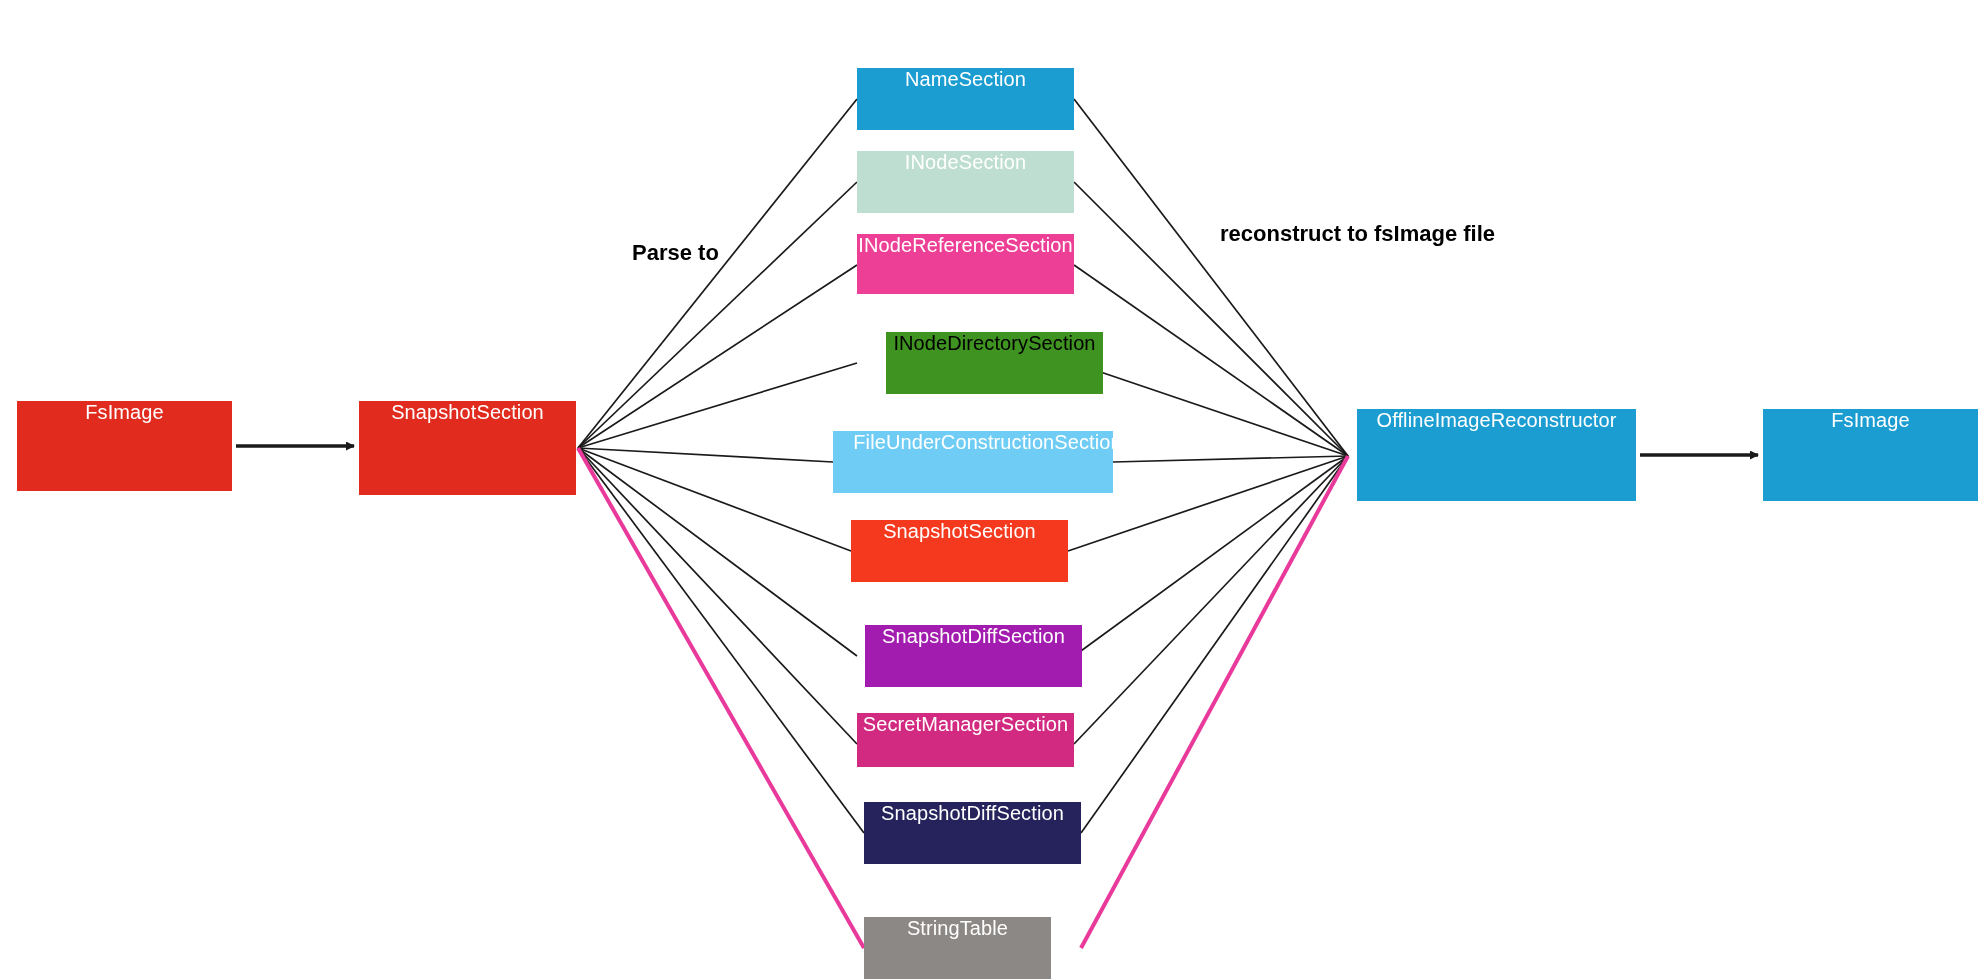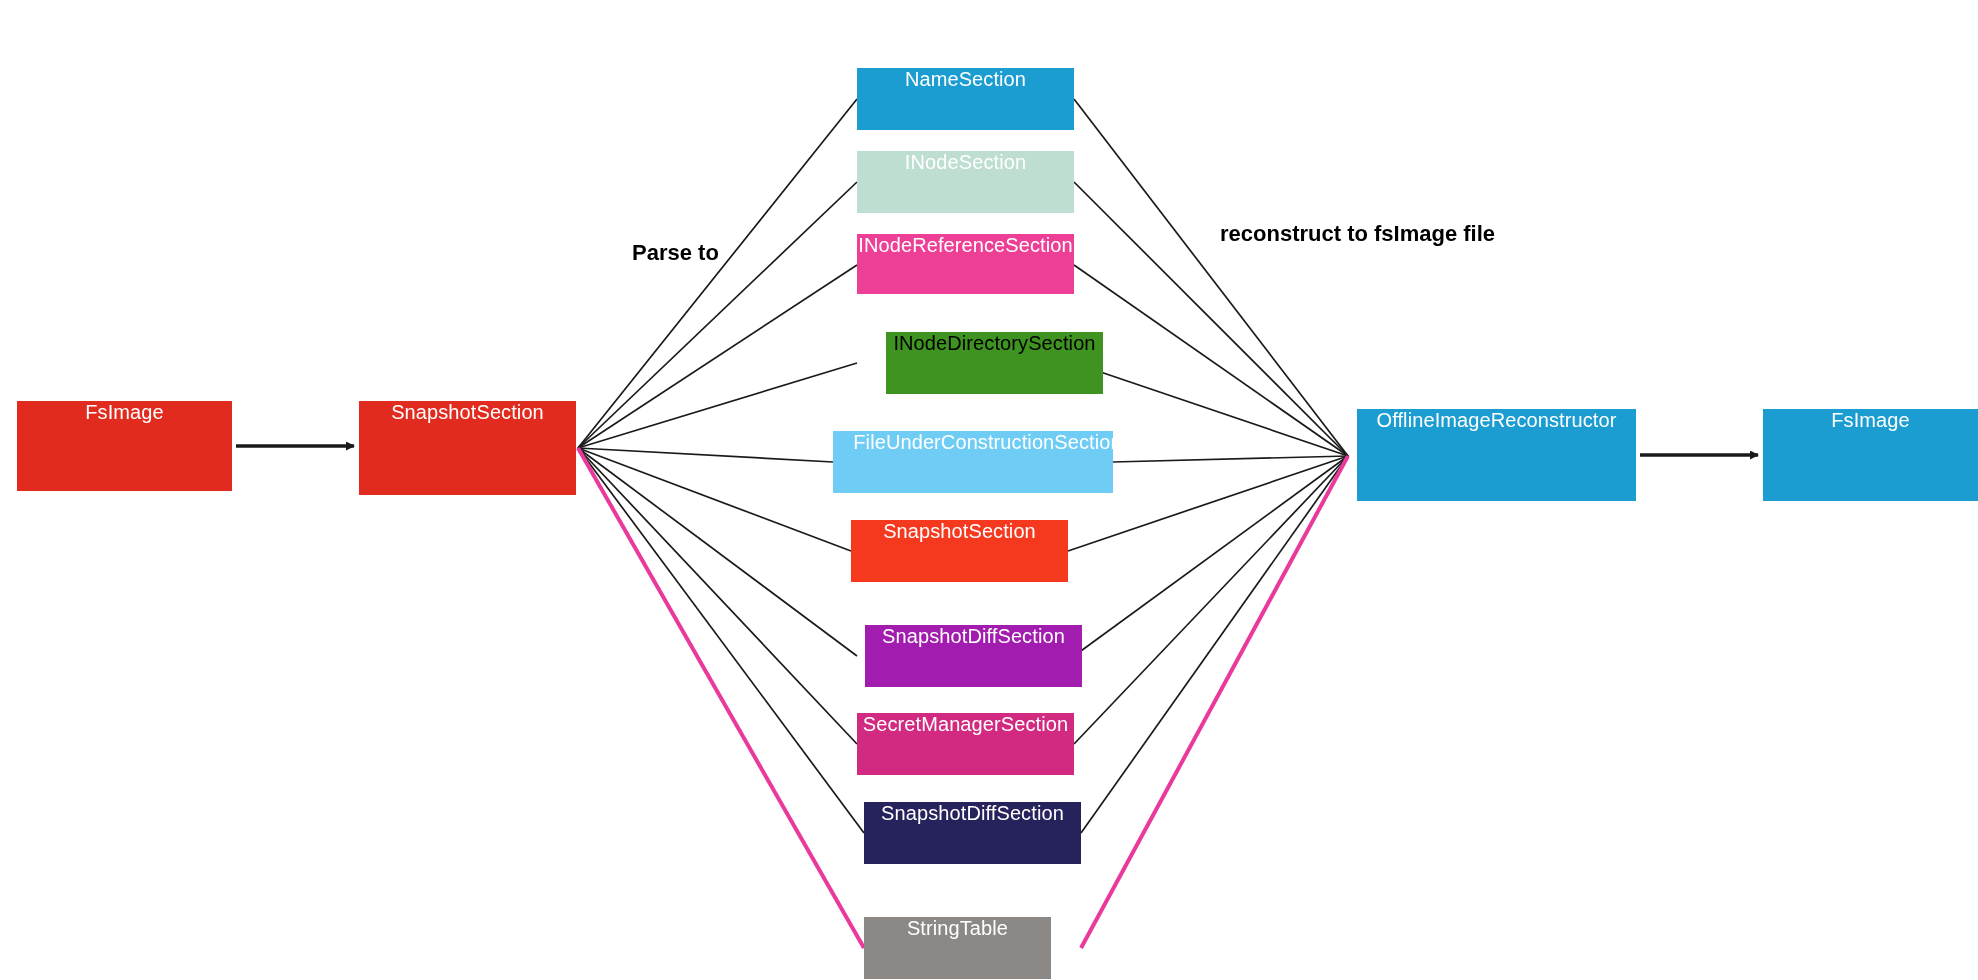--- a/index.html
+++ b/index.html
@@ -103,21 +103,21 @@
       </div>
       <div class="node" style="left: 833px; top: 431px; width: 280px; height: 62px; background: rgb(111, 205, 245); color: rgb(255, 255, 255); padding-left: 29px;">
         <span>FileUnderConstructionSection</span>
       </div>
       <div class="node" style="left: 851px; top: 520px; width: 217px; height: 62px; background: rgb(245, 57, 31); color: rgb(255, 255, 255);">
         <span>SnapshotSection</span>
       </div>
       <div class="node" style="left: 857px; top: 625px; width: 217px; height: 62px; background: #a21caf; color: rgb(255, 255, 255); margin-left: 8px;">
         <span>SnapshotDiffSection</span>
       </div>
-      <div class="node" style="left: 857px; top: 713px; width: 217px; height: 62px; background: rgb(210, 42, 128); color: rgb(255, 255, 255);">
+      <div class="node" style="left: 857px; top: 713px; width: 217px; height: 54px; background: rgb(210, 42, 128); color: rgb(255, 255, 255);">
         <span>SecretManagerSection</span>
       </div>
       <div class="node" style="left: 864px; top: 802px; width: 217px; height: 62px; background: rgb(38, 35, 92); color: rgb(255, 255, 255);">
         <span>SnapshotDiffSection</span>
       </div>
       <div class="node" style="left: 864px; top: 917px; width: 187px; height: 62px; background: rgb(140, 136, 134); color: rgb(255, 255, 255);">
         <span>StringTable</span>
       </div>
       <div class="node" style="left: 1357px; top: 409px; width: 279px; height: 92px; background: rgb(27, 157, 209); color: rgb(255, 255, 255);">
         <span>OfflineImageReconstructor</span>

